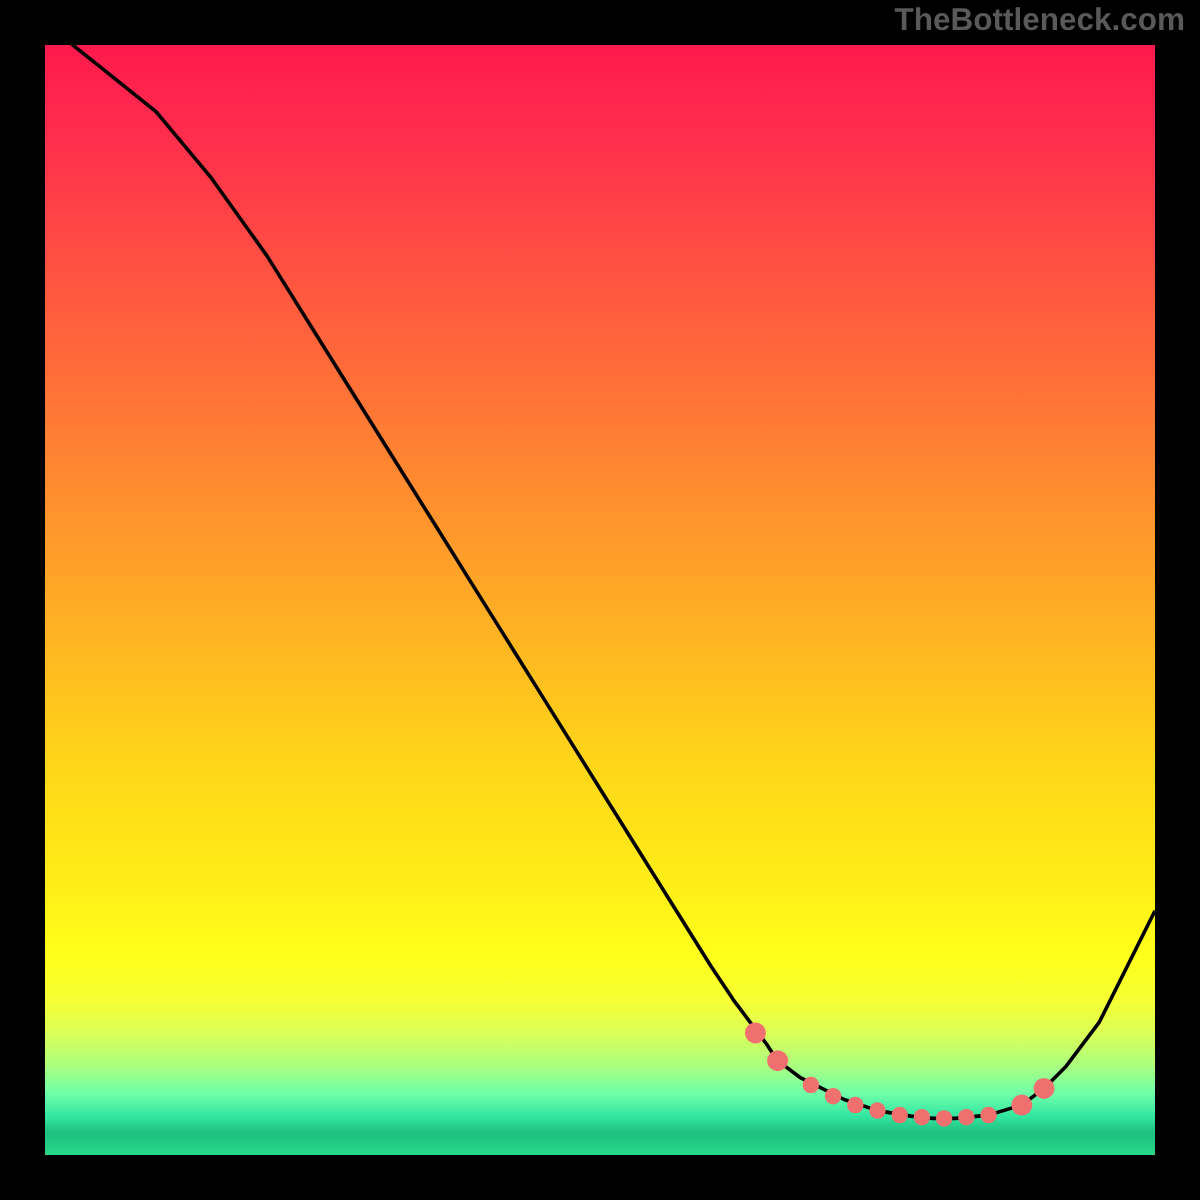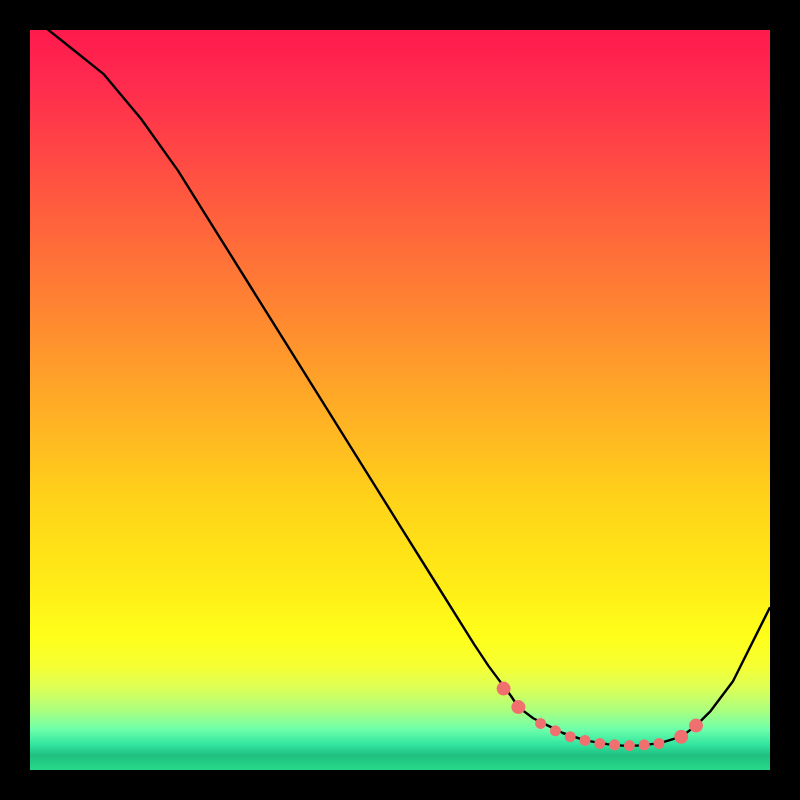--- a/index.html
+++ b/index.html
@@ -62,20 +62,21 @@
     left: 0;
     top: 0;
     width: 740px;
     height: 740px;
     z-index: 2;
   }
 </style>
 </head>
 <body>
 <div class="container">
+  <div class="watermark">TheBottleneck.com</div>
   <div class="plot-area">
     <div class="gradient-bg"></div>
     <svg class="curve" viewBox="0 0 740 740" preserveAspectRatio="none">
       <path id="main-curve" fill="none" stroke="#000000" stroke-width="2.4" stroke-linejoin="round" d="M0.0 -14.8 L37.0 14.8 L74.0 44.4 L111.0 88.8 L148.0 140.6 L185.0 199.8 L222.0 259.0 L259.0 318.2 L296.0 377.4 L333.0 436.6 L370.0 495.8 L407.0 555.0 L444.0 614.2 L458.8 636.4 L481.0 666.0 L488.4 677.1 L503.2 688.2 L518.0 695.6 L532.8 703.0 L555.0 710.4 L577.2 714.1 L592.0 715.6 L606.8 715.6 L629.0 713.4 L651.2 706.7 L666.0 695.6 L680.8 680.8 L703.0 651.2 L740.0 577.2"></path>
       <g id="markers">
           <circle cx="473.6" cy="658.6" r="7" fill="#f07070"></circle>
           <circle cx="488.4" cy="677.1" r="7" fill="#f07070"></circle>
           <circle cx="510.6" cy="693.4" r="5.5" fill="#f07070"></circle>
           <circle cx="525.4" cy="700.8" r="5.5" fill="#f07070"></circle>
           <circle cx="540.2" cy="706.7" r="5.5" fill="#f07070"></circle>

